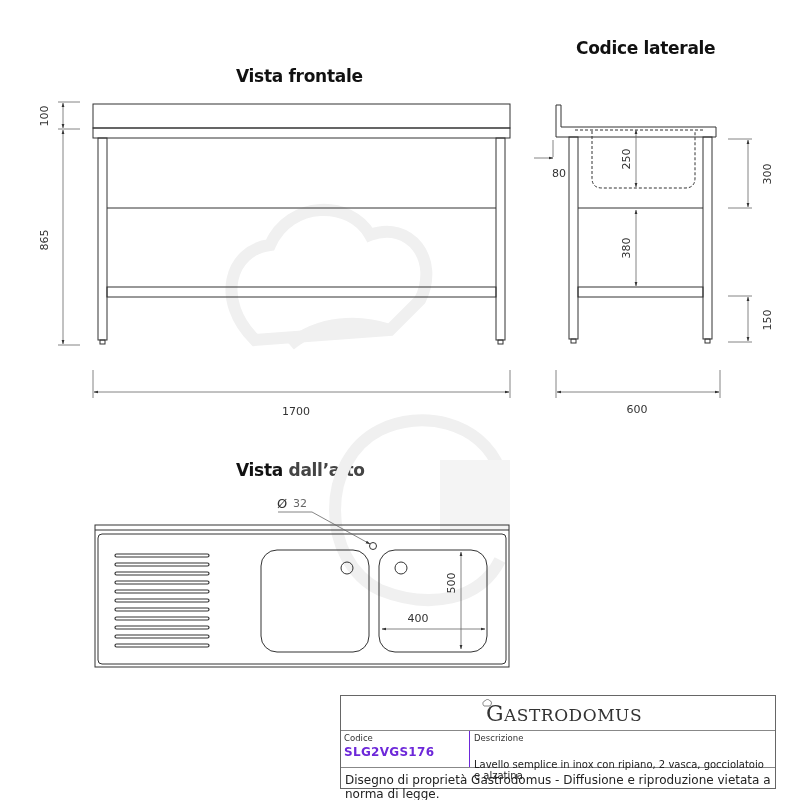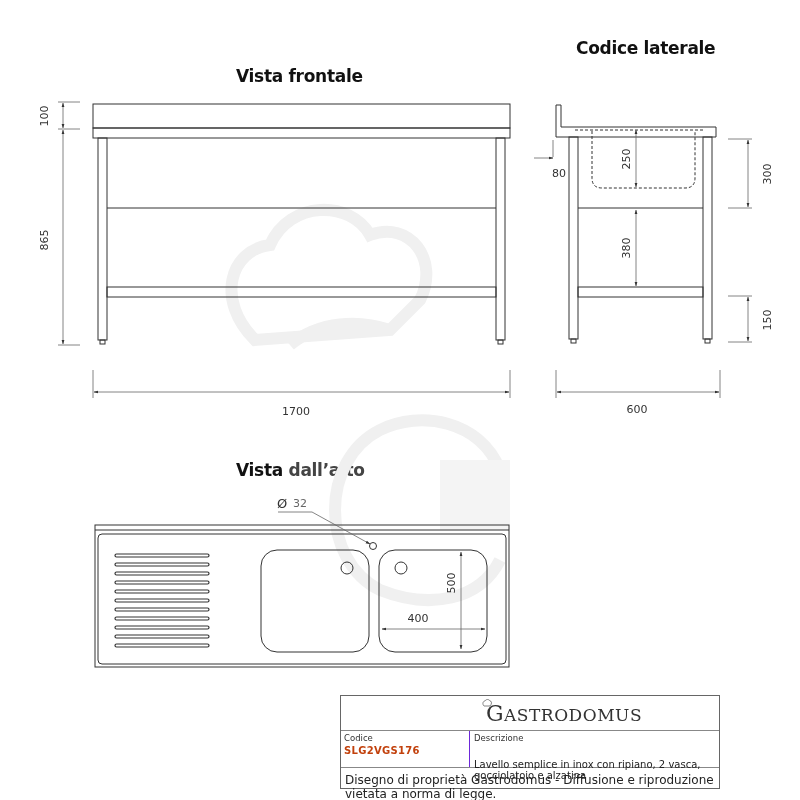--- a/index.html
+++ b/index.html
@@ -2,33 +2,33 @@
 <html><head>
 <meta charset="utf-8">
 <style>
   html, body { margin: 0; padding: 0; background: #ffffff; }
   body { width: 800px; height: 800px; position: relative; overflow: hidden;
          font-family: "DejaVu Sans", sans-serif; color: #222; }
   .title { position: absolute; font-family: "DejaVu Sans", sans-serif; font-weight: bold;
            font-size: 17px; color: #111; white-space: nowrap; letter-spacing: -0.3px; }
   .dim { font-family: "DejaVu Sans", sans-serif; font-size: 11px; fill: #333; }
   svg.drawing { position: absolute; left: 0; top: 0; }
-  .tb { position: absolute; left: 340px; top: 695px; width: 380px; height: 94px;
+  .tb { position: absolute; left: 340px; top: 695px; width: 436px; height: 94px;
         border: 1px solid #666; box-sizing: border-box; background: #fff;
         font-family: "DejaVu Sans", sans-serif; }
   .tb-logo-row { height: 34px; border-bottom: 1px solid #888; position: relative; }
   .tb-logo { position: absolute; left: 145px; top: 5px; font-family: "DejaVu Serif", serif;
              font-size: 17px; color: #333; letter-spacing: 0.5px; }
   .tb-logo .big { font-size: 22px; }
   .tb-hat { position: absolute; left: 140px; top: 1px; width: 12px; height: 12px; }
   .tb-mid { height: 36px; border-bottom: 1px solid #888; display: flex; }
   .tb-code { width: 129px; border-right: 1px solid #6d28d9; padding: 2px 3px; box-sizing: border-box; }
   .tb-desc { flex: 1; padding: 2px 4px; box-sizing: border-box; }
   .tb-label { font-size: 8.5px; color: #333; }
-  .tb-code-val { font-size: 10px; font-weight: bold; color: #c2410c; margin-top: 2px; letter-spacing: 0.3px; }
+  .tb-code-val { font-size: 12px; font-weight: bold; color: #6d28d9; margin-top: 2px; letter-spacing: 0.3px; }
   .tb-desc-val { font-size: 10px; color: #222; margin-top: 16px; }
   .tb-foot { font-size: 12px; color: #222; padding: 5px 4px; }
 </style>
 </head>
 <body>
 
 <div class="title" style="left:236px; top:38px;margin-top:28px;">Vista frontale</div>
 <div class="title" style="left:576px; top:38px;">Codice laterale</div>
 <div class="title" style="left:236px; top:460px;">
   <span>Vista </span><span style="color:#444;">dall’alto</span>

